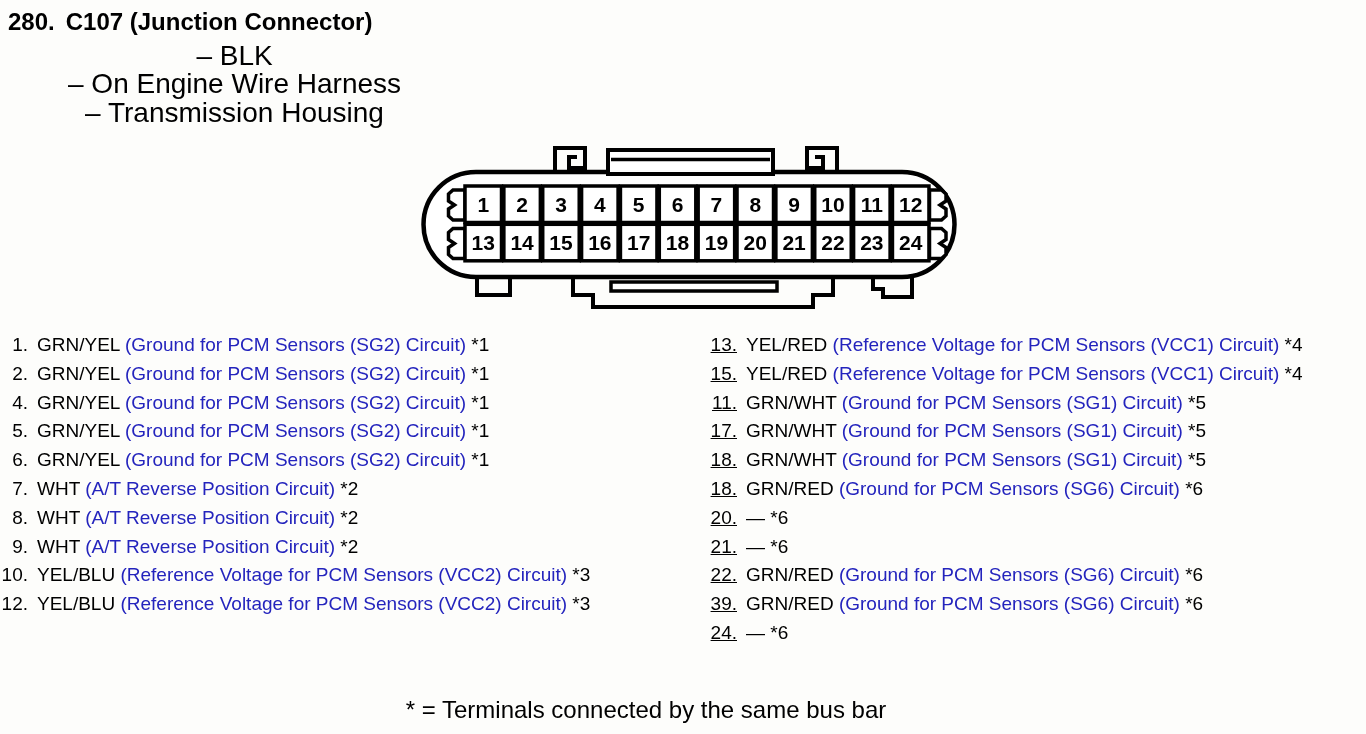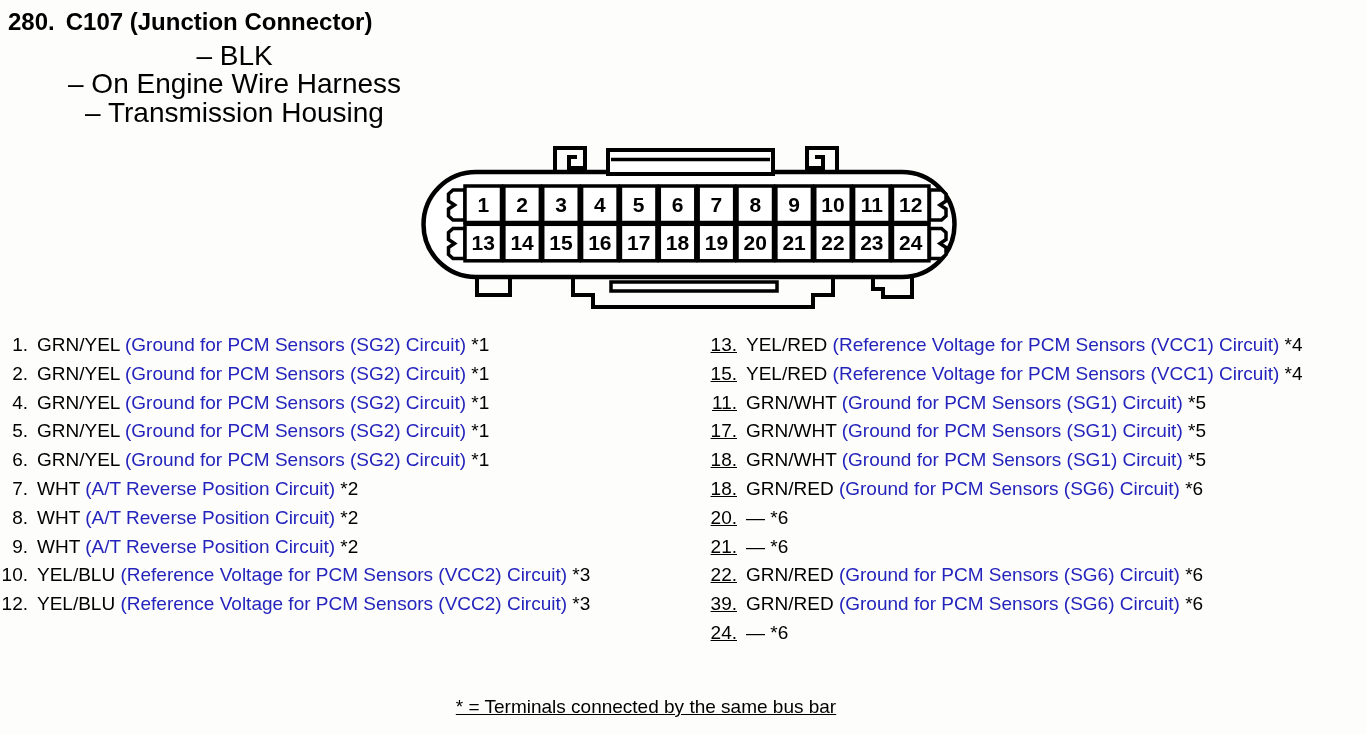--- a/index.html
+++ b/index.html
@@ -13,21 +13,21 @@
   .title-row{position:absolute;left:8px;top:8px;font-size:24px;font-weight:bold;white-space:nowrap;}
   .title-row .title-text{margin-left:11px;}
   .attrs{position:absolute;left:68px;top:42px;font-size:28px;line-height:28.4px;white-space:nowrap;text-align:center;}
   .connector-svg{position:absolute;left:415px;top:145px;width:550px;height:172px;}
   .pin-col{position:absolute;top:331px;font-size:19px;line-height:28.8px;white-space:nowrap;}
   .pin-col.left{left:0px;}
   .pin-col.right{left:704px;}
   .pin-num{display:inline-block;width:28px;text-align:right;margin-right:9px;}
   .pin-col.right .pin-num{width:33px;text-decoration:underline;}
   .pin-circuit{color:var(--blue);}
-  .footnote{position:absolute;top:696px;left:0;width:1292px;text-align:center;font-size:19px;text-decoration:underline;}
+  .footnote{position:absolute;top:696px;left:0;width:1292px;text-align:center;font-size:24px;}
 </style>
 </head>
 <body>
 
 <div class="title-row">
   <span>280.</span><span class="title-text">C107 (Junction Connector)</span>
 </div>
 
 <div class="attrs">
   <div>– BLK</div>

